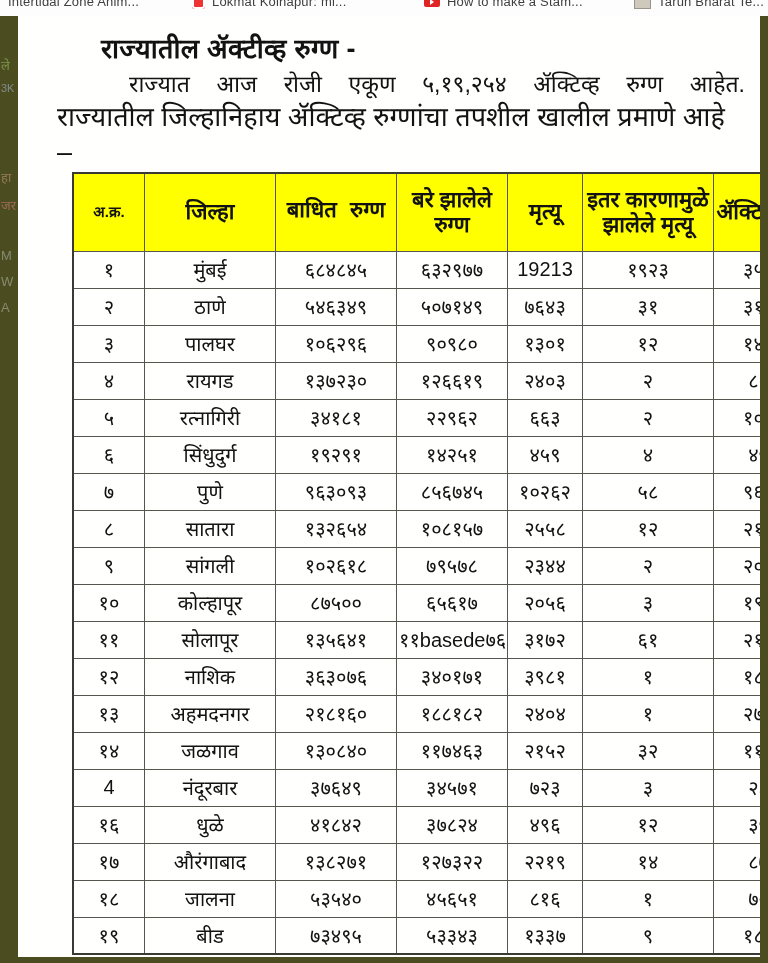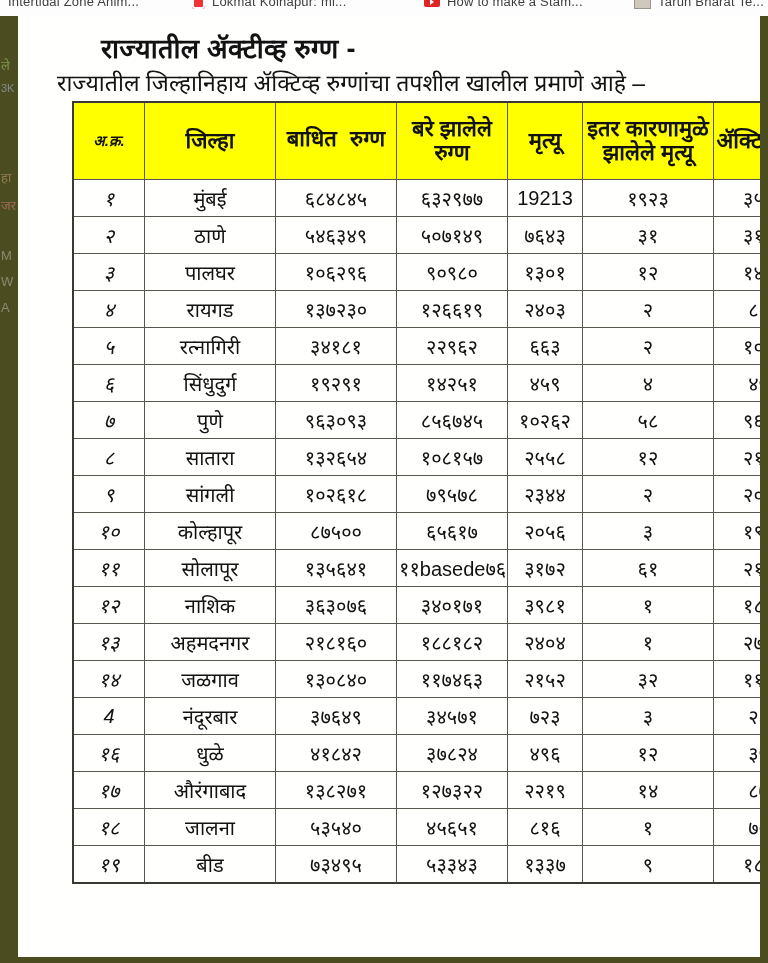--- a/index.html
+++ b/index.html
@@ -44,37 +44,37 @@
     padding:0 15px 0 37px;box-sizing:border-box;
   }
   .doc-title{
     font-size:27px;font-weight:bold;margin:16px 0 2px 46px;line-height:1.3;
     letter-spacing:.3px;
   }
   .intro1{
     font-size:23px;margin:2px 0 0 0;line-height:1.35;
     text-indent:74px;text-align:justify;text-align-last:justify;
   }
-  .intro2{font-size:23px;margin:0 0 2px 2px;line-height:1.3;}
+  .intro2{font-size:27px;margin:0 0 2px 2px;line-height:1.3;}
   
   table.districts{
     border-collapse:collapse;table-layout:fixed;
     margin:2px 0 0 17px;width:722px;
     border:2px solid #3a3a34;
   }
   .districts th,.districts td{
     border:1px solid #56564e;text-align:center;vertical-align:middle;
     padding:0 2px;overflow:hidden;
   }
   .districts thead tr{height:78px;}
   .districts thead th{background:#ffff00;font-weight:bold;font-size:22px;line-height:1.12;}
   .districts thead th.c0{font-size:15px;font-weight:bold;}
   .districts tbody tr{height:37px;}
   .districts tbody td{font-size:20px;background:#fffffe;}
-  .c0{width:66px;font-style:italic;} .c1{width:126px;} .c2{width:116px;font-family:Liberation Mono, monospace;} .c3{width:106px;}
+  .c0{width:66px;} .c1{width:126px;} .c2{width:116px;font-family:Liberation Mono, monospace;} .c3{width:106px;}
   .c4{width:70px;} .c5{width:126px;} .c6{width:106px;}
 </style>
 </head>
 <body>
 
 <div class="bookmarks-bar">
   <div class="bm bm0">
     <span class="bm-label">Intertidal Zone Anim...</span>
   </div>
   <div class="bm bm1">
@@ -98,20 +98,21 @@
   <span class="wm wm4">जर</span>
   <span class="wm wm5">M</span>
   <span class="wm wm6">W</span>
   <span class="wm wm7">A</span>
 </div>
 <div class="strip strip-right"></div>
 <div class="strip strip-bottom"></div>
 
 <div class="page">
   <div class="doc-title">राज्यातील ॲक्टीव्ह रुग्ण  -</div>
+  <p class="intro1">राज्यात आज रोजी एकूण ५,१९,२५४  ॲक्टिव्ह रुग्ण आहेत.</p>
   <p class="intro2">राज्यातील जिल्हानिहाय ॲक्टिव्ह रुग्णांचा तपशील खालील प्रमाणे आहे –</p>
 
   <table class="districts">
     <thead>
       <tr>
         <th class="c0">अ.क्र.</th>
         <th class="c1">जिल्हा</th>
         <th class="c2">बाधित रुग्ण</th>
         <th class="c3">बरे झालेले रुग्ण</th>
         <th class="c4">मृत्यू</th>

